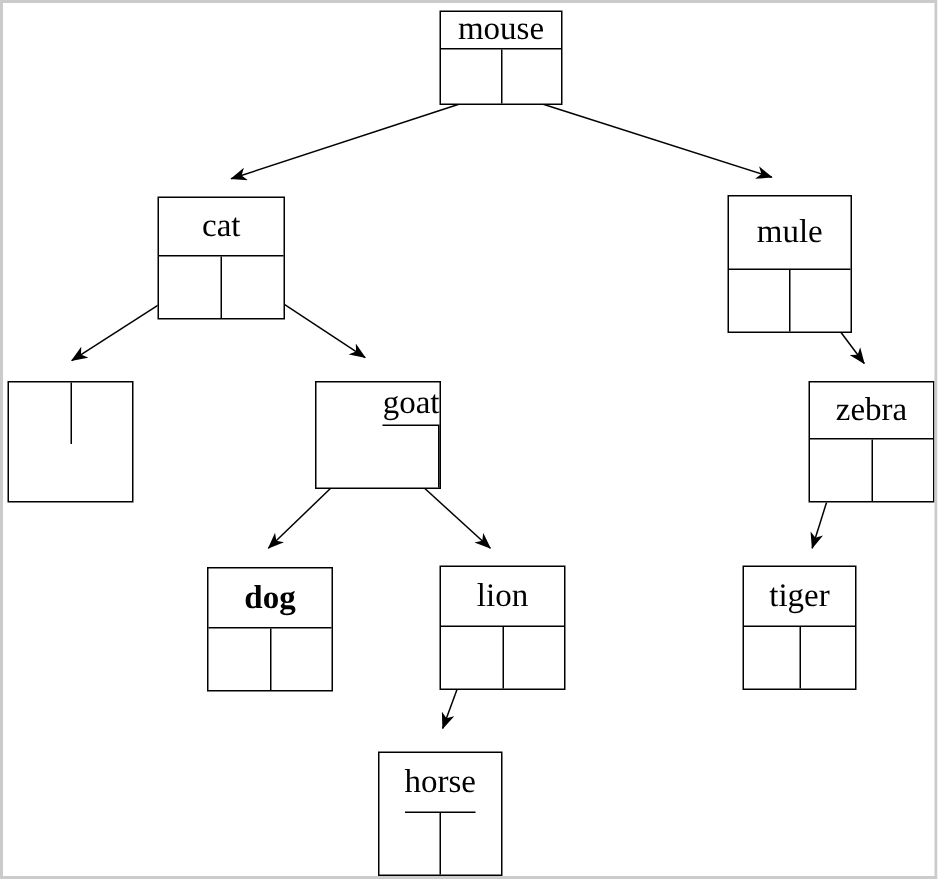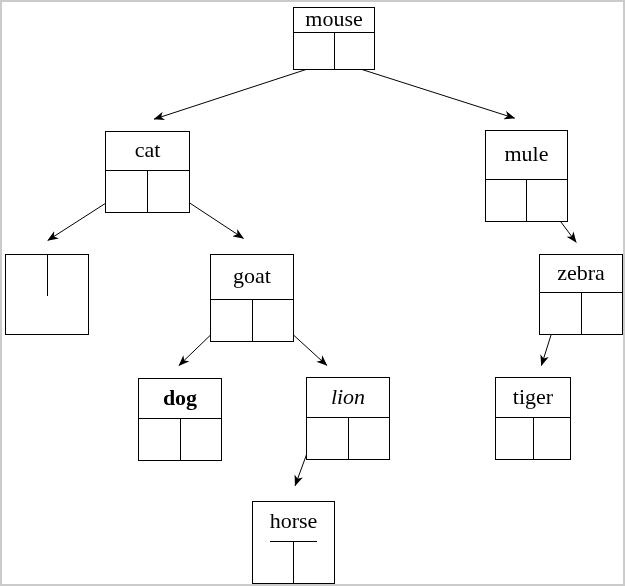--- a/index.html
+++ b/index.html
@@ -88,42 +88,42 @@
           <div class="cell cell-left"></div>
           <div class="cell cell-right"></div>
         </div>
       </div>
       <div class="node" style="left: 3px; top: 252px; width: 84px; height: 81px;">
         <div class="node-cells">
           <div class="cell cell-left"></div>
           <div class="cell cell-right"></div>
         </div>
       </div>
-      <div class="node" style="left: 208px; top: 252px; width: 84px; height: 88px;">
+      <div class="node" style="left: 208px; top: 252px; width: 84px; height: 72px; align-items: flex-end;">
         <div class="node-label">goat</div>
         <div class="node-cells">
           <div class="cell cell-left"></div>
           <div class="cell cell-right"></div>
         </div>
       </div>
       <div class="node" style="left: 537px; top: 252px; width: 84px; height: 81px;">
         <div class="node-label">zebra</div>
         <div class="node-cells">
           <div class="cell cell-left"></div>
           <div class="cell cell-right"></div>
         </div>
       </div>
       <div class="node" style="left: 136px; top: 376px; width: 84px; height: 83px; font-weight: bold;">
         <div class="node-label">dog</div>
         <div class="node-cells">
           <div class="cell cell-left"></div>
           <div class="cell cell-right"></div>
         </div>
       </div>
-      <div class="node" style="left: 304px; top: 375px; width: 84px; height: 83px; font-style: italic;">
+      <div class="node" style="left: 291px; top: 375px; width: 84px; height: 83px;">
         <div class="node-label">lion</div>
         <div class="node-cells">
           <div class="cell cell-left"></div>
           <div class="cell cell-right"></div>
         </div>
       </div>
       <div class="node" style="left: 483px; top: 375px; width: 76px; height: 83px; margin-left: 10px;">
         <div class="node-label">tiger</div>
         <div class="node-cells">
           <div class="cell cell-left"></div>

